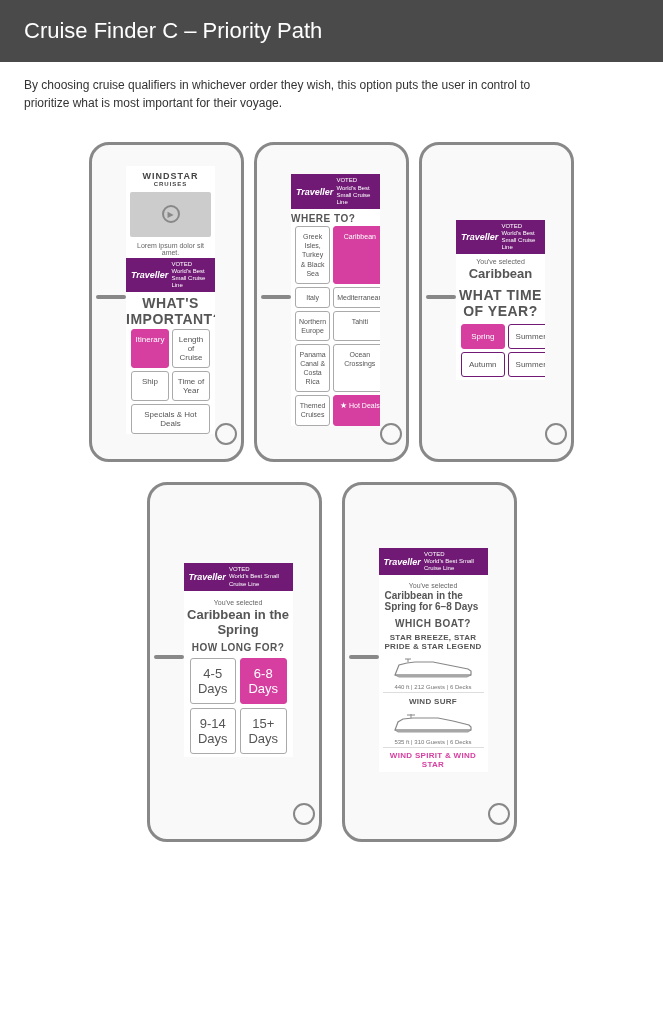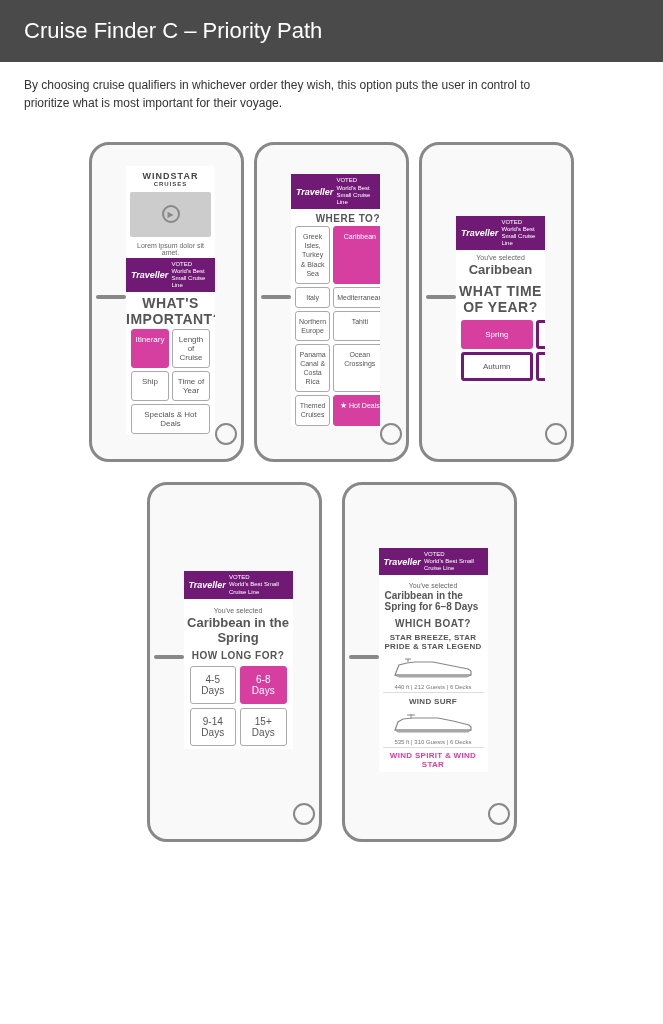--- a/index.html
+++ b/index.html
@@ -174,21 +174,21 @@
       border: 1px solid #aaa;
       border-radius: 3px;
       padding: 5px 3px;
       text-align: center;
       font-size: 8px;
       color: #555;
     }
 
     
     .where-to-title {
-      text-align: right;
+      text-align: left;
       font-size: 10px;
       font-weight: bold;
       color: #555;
       padding: 4px 0 2px;
       letter-spacing: 0.5px;
     }
     .where-grid {
       display: grid;
       grid-template-columns: 1fr 1fr;
       gap: 3px;
@@ -233,23 +233,23 @@
       padding: 1px 2px 3px;
     }
     .season-grid {
       display: grid;
       grid-template-columns: 1fr 1fr;
       gap: 3px;
       padding: 3px 5px;
       width: 100%;
     }
     .season-btn {
-      border: 3px solid #701a75;
+      border: 1px solid #701a75;
       border-radius: 3px;
-      padding: 7px 19px;
+      padding: 7px 7px;
       text-align: center;
       font-size: 8px;
       color: #555;
     }
     .season-btn.active {
       background: #d63fa0;
       border-color: #d63fa0;
       color: #fff;
     }
 
@@ -267,21 +267,21 @@
       grid-template-columns: 1fr 1fr;
       gap: 4px;
       padding: 3px 6px;
       width: 100%;
     }
     .day-btn {
       border: 1px solid #aaa;
       border-radius: 3px;
       padding: 7px 3px;
       text-align: center;
-      font-size: 10px;
+      font-size: 13px;
       color: #555;
     }
     .day-btn.active {
       background: #d63fa0;
       border-color: #d63fa0;
       color: #fff;
     }
 
     
     .which-boat-screen {

